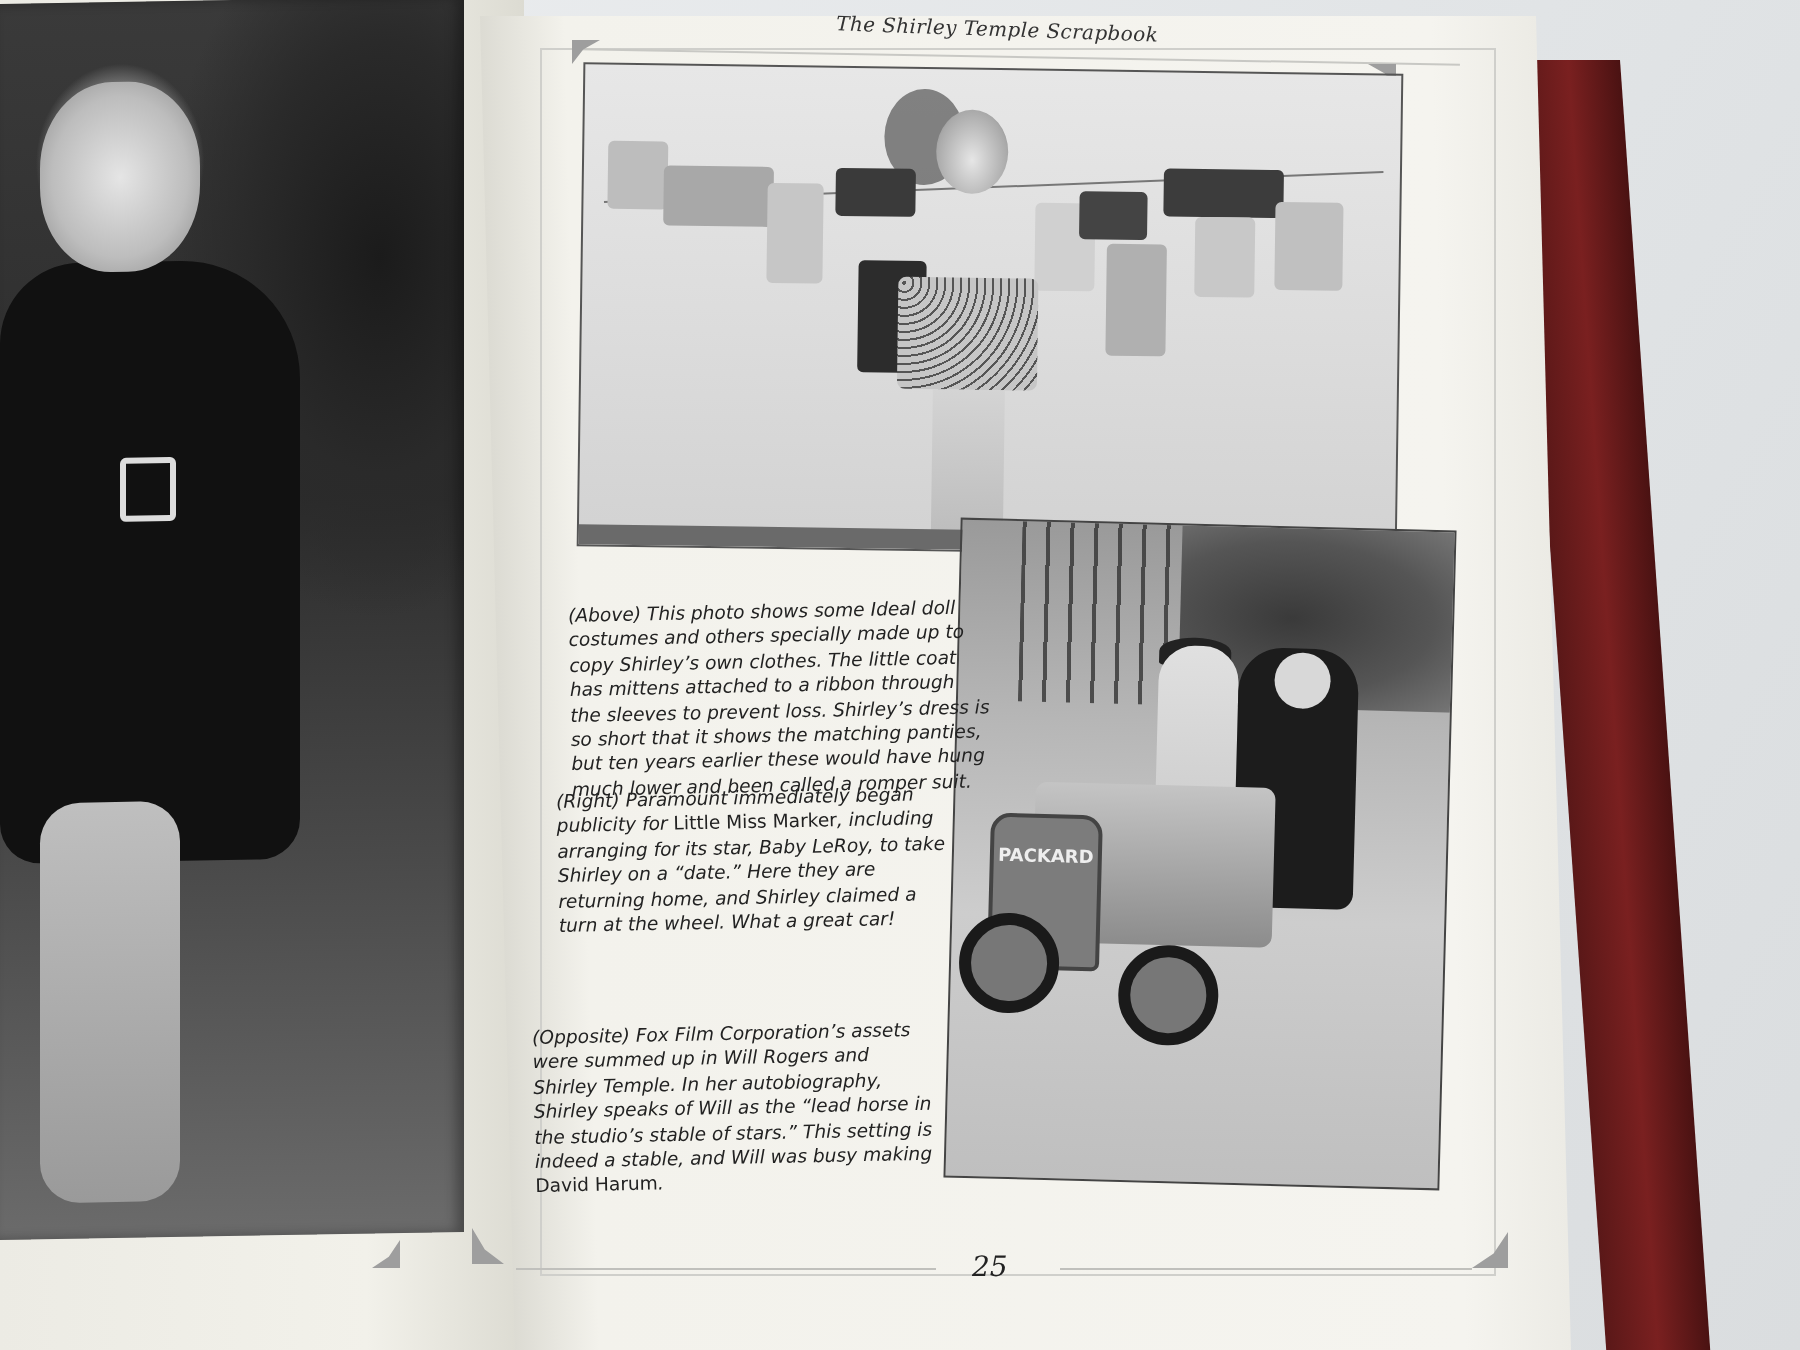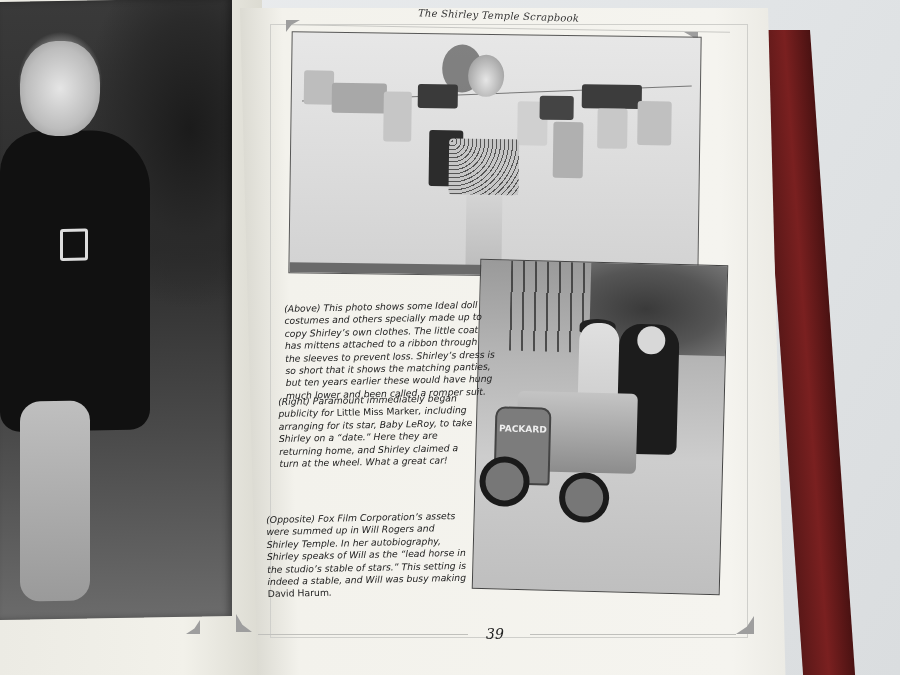--- a/index.html
+++ b/index.html
@@ -254,13 +254,13 @@
 <div class="caption caption-right">
   <span>(Right) Paramount immediately began publicity for </span><span class="title-italic-off">Little Miss Marker</span><span>, including arranging for its star, Baby LeRoy, to take Shirley on a “date.” Here they are returning home, and Shirley claimed a turn at the wheel. What a great car!</span>
 </div>
 
 <div class="caption caption-opposite">
   <span>(Opposite) Fox Film Corporation’s assets were summed up in Will Rogers and Shirley Temple. In her autobiography, Shirley speaks of Will as the “lead horse in the studio’s stable of stars.” This setting is indeed a stable, and Will was busy making </span><span class="title-italic-off">David Harum</span><span>.</span>
 </div>
 
 <div class="footer-rule" style="left:258px;top:634px;width:210px;"></div>
 <div class="footer-rule" style="left:530px;top:634px;width:206px;"></div>
-<div class="page-number">39</div>
+<div class="page-number">25</div>
 
 </body></html>

